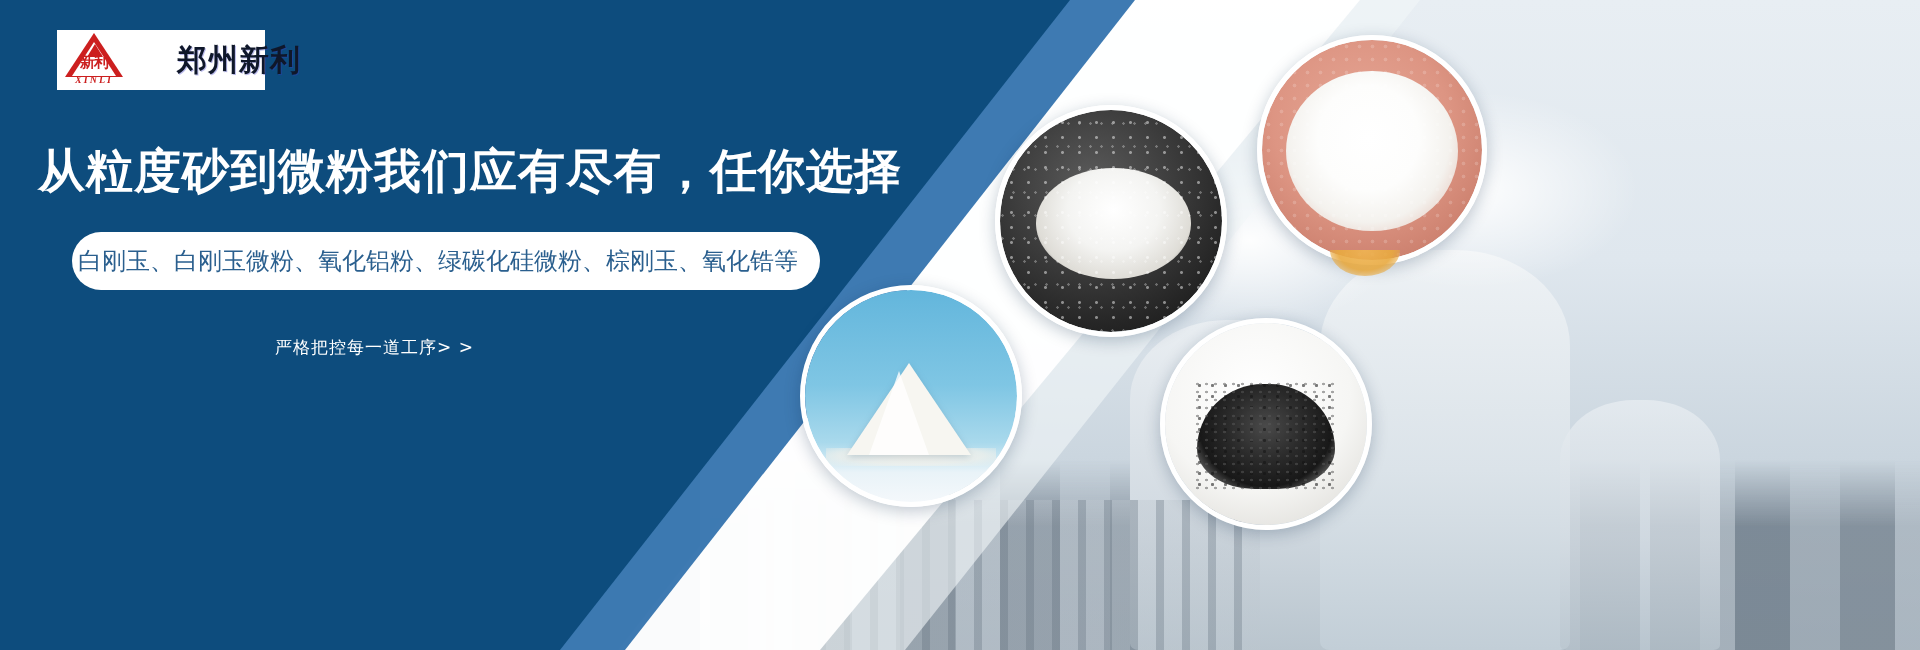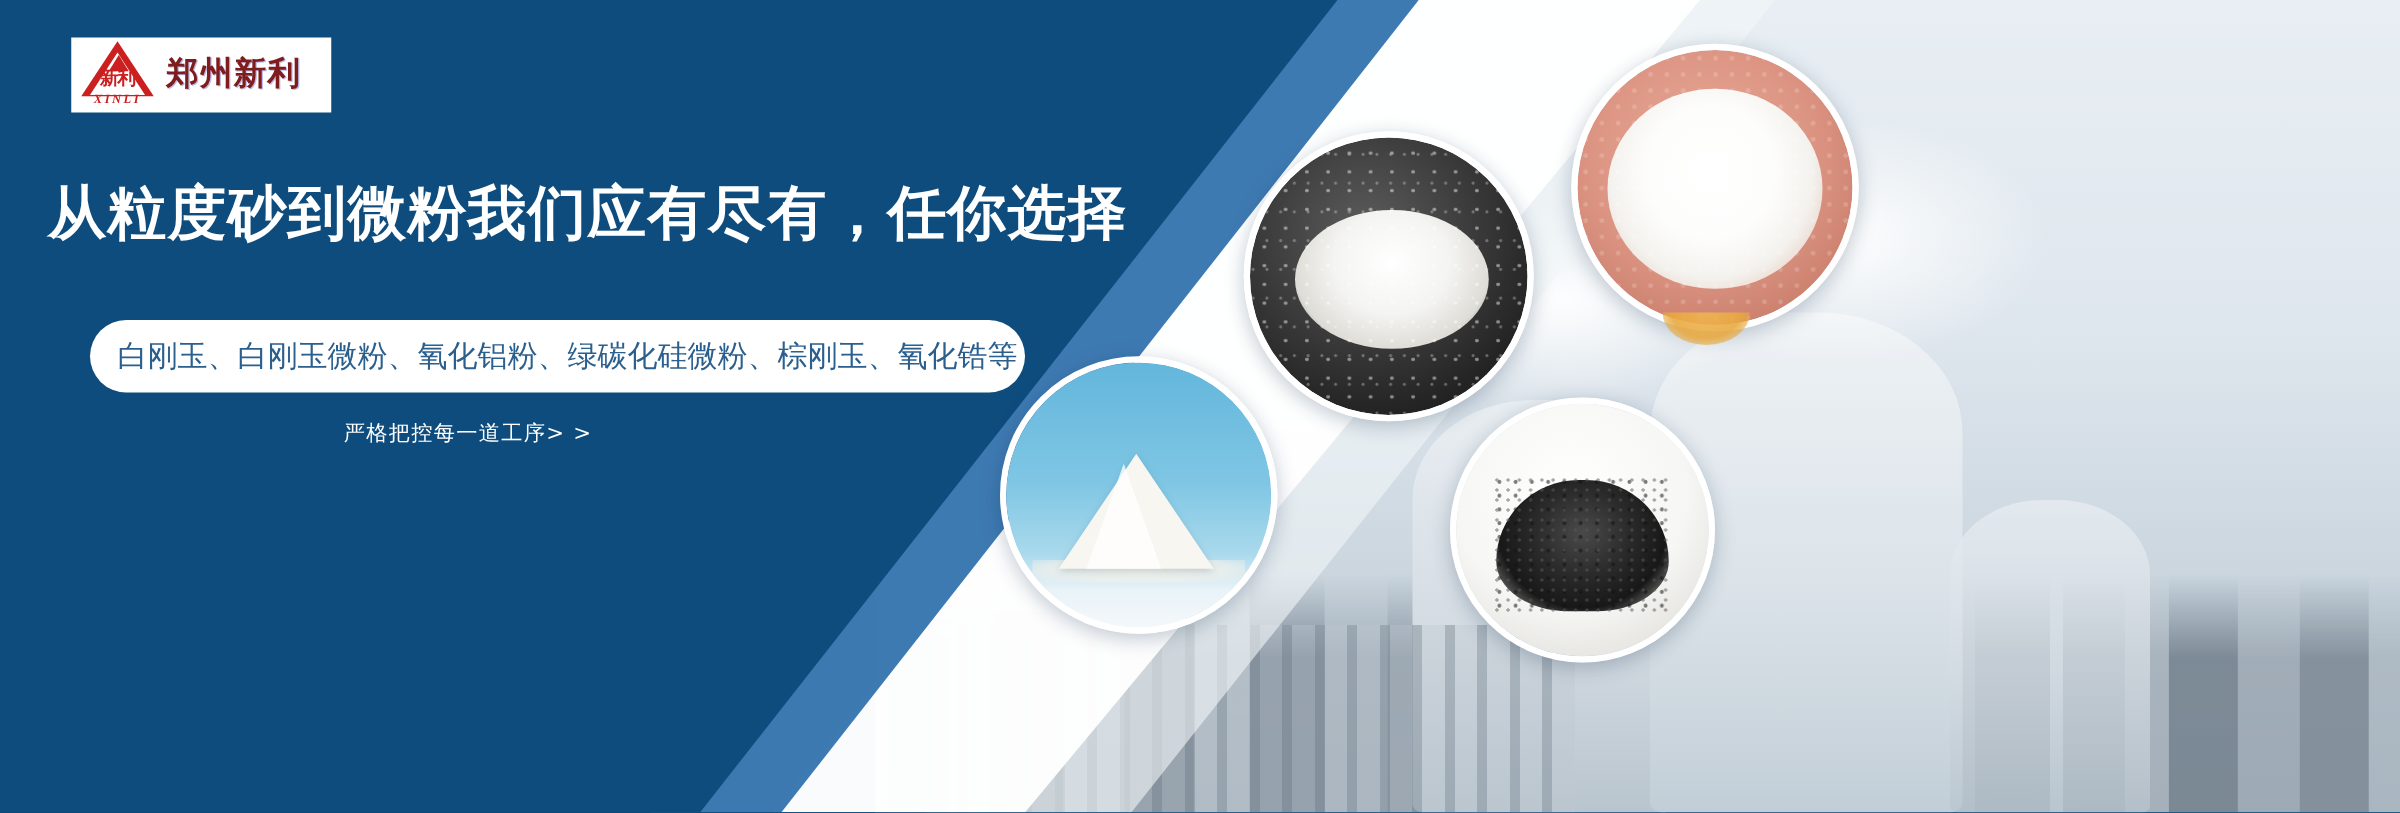--- a/index.html
+++ b/index.html
@@ -100,20 +100,21 @@
   }
 
   
   .logo-box{
     position:absolute;left:57px;top:30px;
     width:208px;height:60px;
     background:#ffffff;
     display:flex;align-items:center;
     padding:0 6px;
     box-sizing:border-box;
+    gap:44px;
   }
   .logo-mark{
     position:relative;
     width:62px;height:54px;
     flex:0 0 62px;
   }
   .logo-mark .tri{
     position:absolute;left:2px;top:0;
     width:0;height:0;
     border-left:29px solid transparent;
@@ -146,47 +147,47 @@
     position:absolute;left:0;top:42px;width:62px;
     text-align:center;
     font-size:10px;line-height:10px;
     font-weight:700;color:#cc1f1f;
     letter-spacing:2px;
     font-family:"Liberation Serif",serif;
     font-style:italic;
   }
   .logo-word{
     margin-left:8px;
-    font-size:26px;line-height:32px;
+    font-size:30px;line-height:32px;
     font-weight:700;
-    color:#7f1d1d;
+    color:#0f172a;
     letter-spacing:1px;
-    font-family:Liberation Mono, monospace;
+    font-family:Liberation Sans, sans-serif;
     text-shadow:1px 1px 0 rgba(60,60,200,.35);
     white-space:nowrap;
   }
 
   
   .headline{
     position:absolute;left:38px;top:140px;
     font-size:47px;line-height:62px;
     font-weight:700;
     color:#ffffff;
     letter-spacing:1px;
     white-space:nowrap;
     font-family:"DejaVu Sans","Liberation Sans",sans-serif;
   }
 
   
   .pill{
-    position:absolute;left:72px;top:256px;
+    position:absolute;left:72px;top:232px;
     width:748px;height:58px;
     background:#ffffff;
     border-radius:29px;
-    display:flex;align-items:center;justify-content:flex-start;
+    display:flex;align-items:center;justify-content:flex-end;
     box-sizing:border-box;
     padding:0 22px;
   }
   .pill-text{
     font-size:24px;line-height:26px;
     color:#2a5f8e;
     font-weight:400;
     white-space:nowrap;
     letter-spacing:0px;
     font-family:"DejaVu Sans","Liberation Sans",sans-serif;

